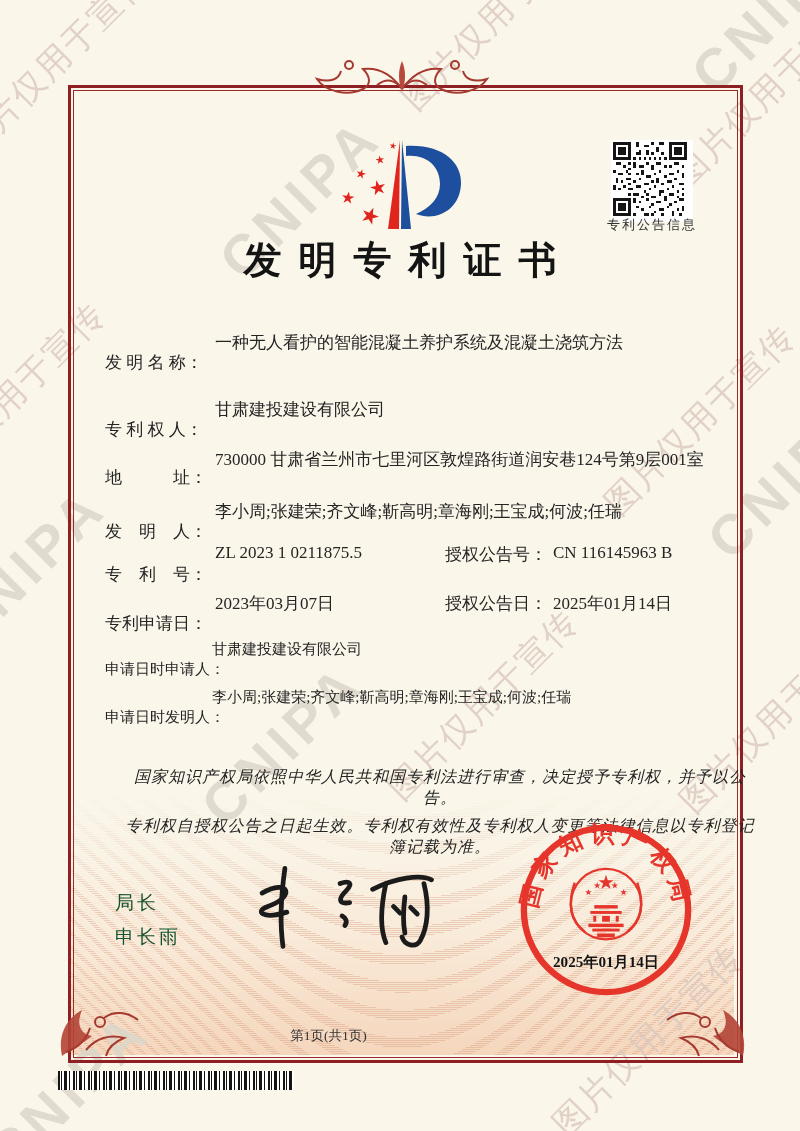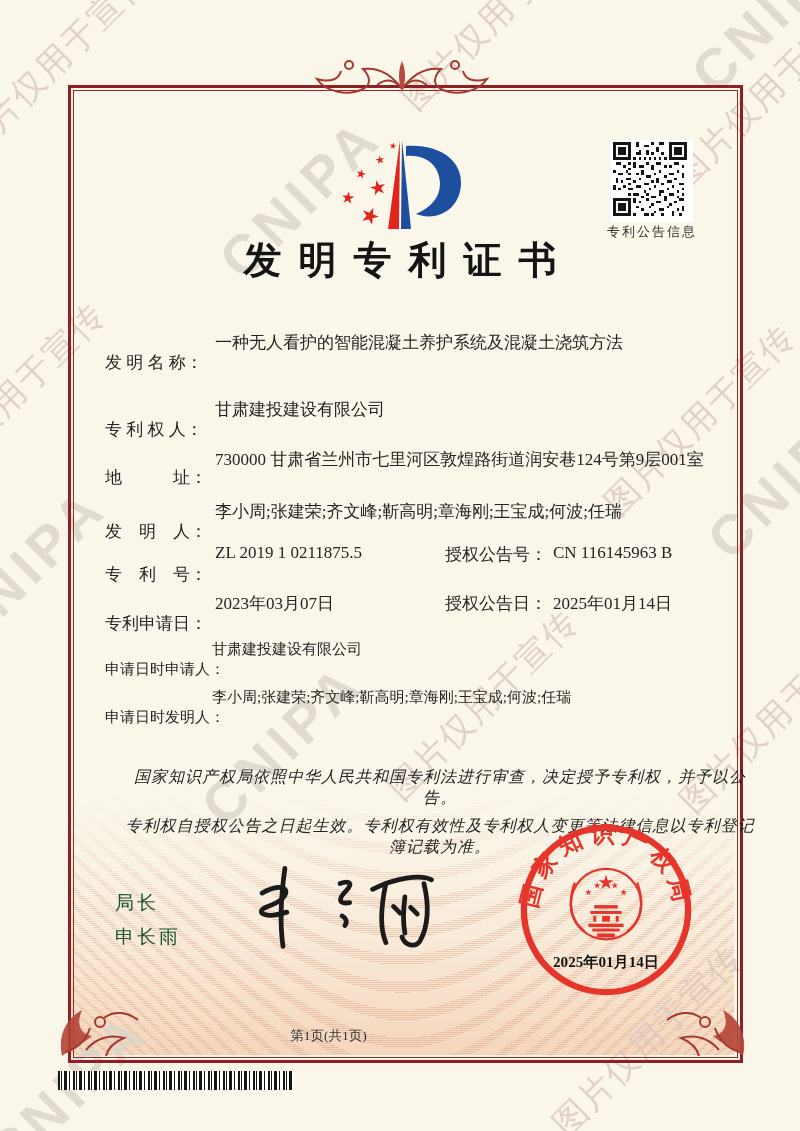--- a/index.html
+++ b/index.html
@@ -19,21 +19,21 @@
   .guilloche{position:absolute;left:71px;top:792px;width:663px;height:263px;z-index:1;
     background:
       repeating-radial-gradient(ellipse 130% 85% at 50% 175%, rgba(201,130,97,0.30) 0 1.5px, rgba(201,130,97,0) 1.5px 8px),
       linear-gradient(to bottom, rgba(249,236,222,0) 0%, rgba(248,225,203,0.55) 55%, rgba(244,212,186,0.95) 100%);
     -webkit-mask-image:linear-gradient(to bottom,transparent 0%,#000 45%);
     mask-image:linear-gradient(to bottom,transparent 0%,#000 45%);}
 
   .abs{position:absolute;z-index:4;}
   .cert-number{left:104px;top:136px;font-size:17px;letter-spacing:2px;color:#2a2a2a;}
   .qr-box{left:611px;top:140px;width:78px;height:78px;background:#fff;padding:2px;}
-  .qr-label{left:594px;top:223px;width:116px;text-align:center;font-size:13px;letter-spacing:2px;color:#333;}
+  .qr-label{left:594px;top:216px;width:116px;text-align:center;font-size:13px;letter-spacing:2px;color:#333;}
   .title{left:0;top:235px;width:800px;text-align:center;font-size:38px;font-weight:bold;
          letter-spacing:17px;padding-left:17px;box-sizing:border-box;color:#141414;}
 
   .row{left:0;top:0;width:800px;font-size:17px;color:#242424;}
   .row .lbl{position:absolute;left:105px;white-space:pre;margin-top:20px;}
   .row .val{position:absolute;left:215px;white-space:nowrap;}
   .row .lbl2{position:absolute;left:445px;white-space:pre;}
   .row .val2{position:absolute;left:553px;white-space:nowrap;text-align:right;}
   .row.small{font-size:15px;}
   .row.small .val{left:212px;}
@@ -255,21 +255,21 @@
   <div class="abs row" style="top:446px">
     <span class="lbl">地　　　址：</span>
     <span class="val wrap">730000 甘肃省兰州市七里河区敦煌路街道润安巷124号第9层001室</span>
   </div>
   <div class="abs row" style="top:500px">
     <span class="lbl">发　明　人：</span>
     <span class="val">李小周;张建荣;齐文峰;靳高明;章海刚;王宝成;何波;任瑞</span>
   </div>
   <div class="abs row" style="top:543px">
     <span class="lbl">专　利　号：</span>
-    <span class="val">ZL 2019 1 0211875.5</span>
+    <span class="val">ZL 2023 1 0211875.5</span>
     <span class="lbl2">授权公告号：</span>
     <span class="val2">CN 116145963 B</span>
   </div>
   <div class="abs row" style="top:592px">
     <span class="lbl">专利申请日：</span>
     <span class="val">2023年03月07日</span>
     <span class="lbl2">授权公告日：</span>
     <span class="val2">2025年01月14日</span>
   </div>
   <div class="abs row small" style="top:640px">

